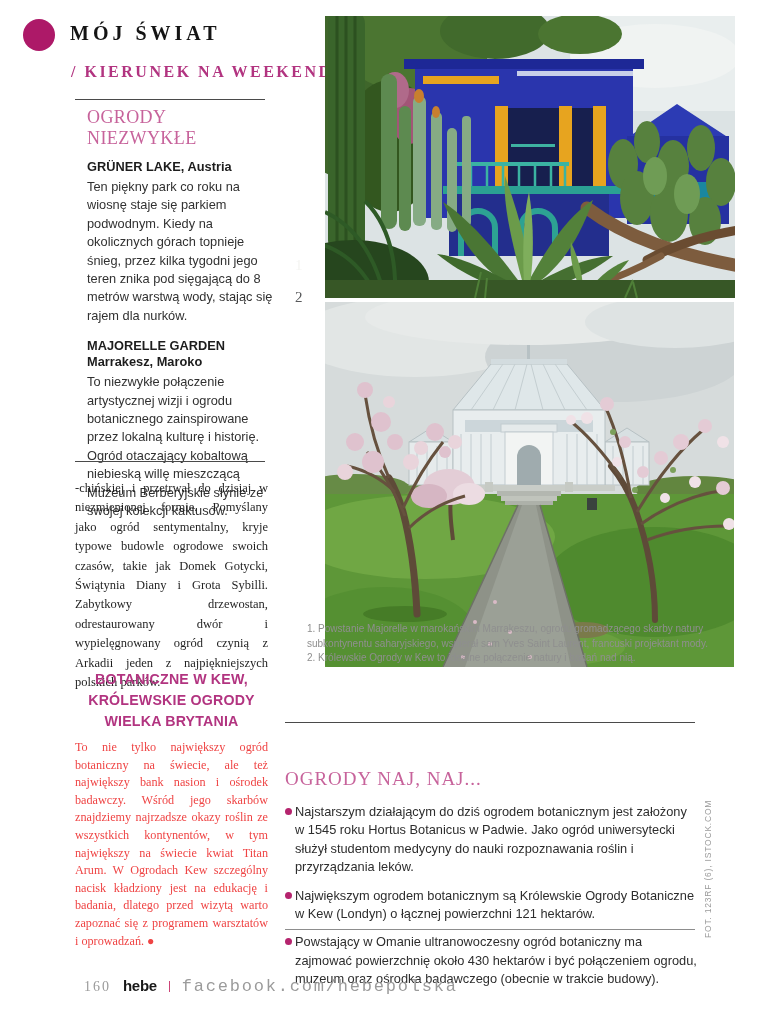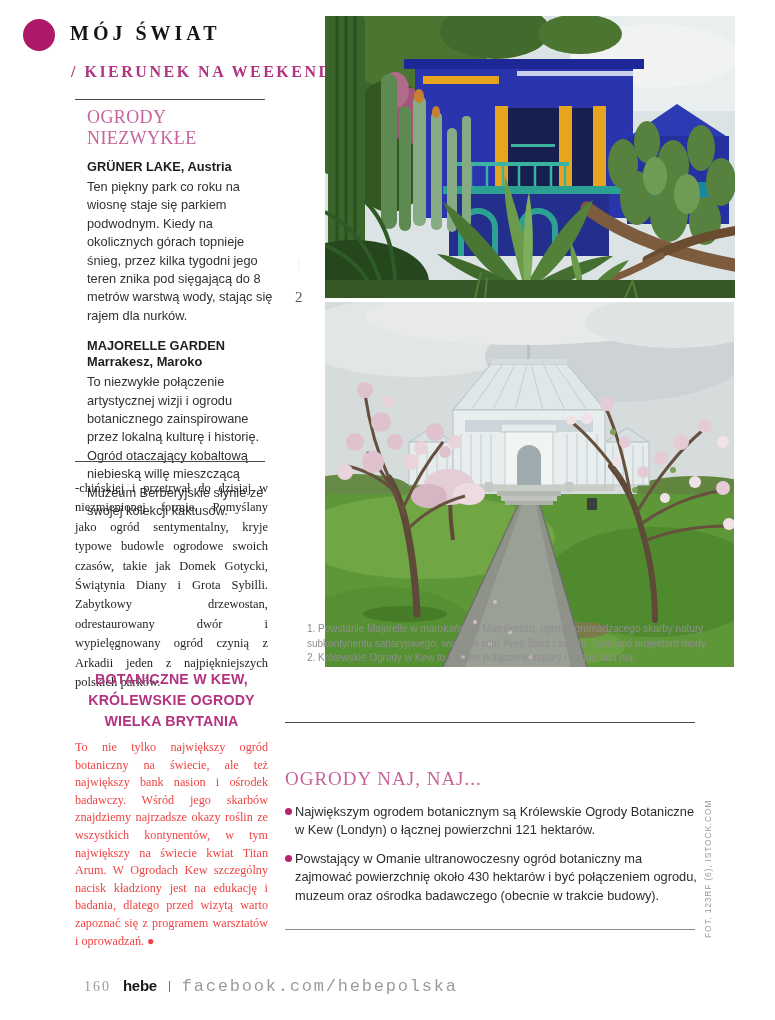--- a/index.html
+++ b/index.html
@@ -368,20 +368,24 @@
     <p>1. Powstanie Majorelle w marokańskim Marrakeszu, ogrodu gromadzącego skarby natury subkontynentu saharyjskiego, wspierał sam Yves Saint Laurent, francuski projektant mody.</p>
     <p>2. Królewskie Ogrody w Kew to idealne połączenie natury i badań nad nią.</p>
   </div>
 
   <div class="rule rule-3"></div>
 
   <section class="naj">
     <h2 class="pink-heading naj-heading">OGRODY NAJ, NAJ...</h2>
     <div class="bullet-row">
       <span class="bullet-dot"></span>
+      <p>Najstarszym działającym do dziś ogrodem botanicznym jest założony w 1545 roku Hortus Botanicus w Padwie. Jako ogród uniwersytecki służył studentom medycyny do nauki rozpoznawania roślin i przyrządzania leków.</p>
+    </div>
+    <div class="bullet-row">
+      <span class="bullet-dot"></span>
       <p>Największym ogrodem botanicznym są Królewskie Ogrody Botaniczne w Kew (Londyn) o łącznej powierzchni 121 hektarów.</p>
     </div>
     <div class="bullet-row">
       <span class="bullet-dot"></span>
       <p>Powstający w Omanie ultranowoczesny ogród botaniczny ma zajmować powierzchnię około 430 hektarów i być połączeniem ogrodu, muzeum oraz ośrodka badawczego (obecnie w trakcie budowy).</p>
     </div>
   </section>
 
   <div class="rule rule-4"></div>
 

